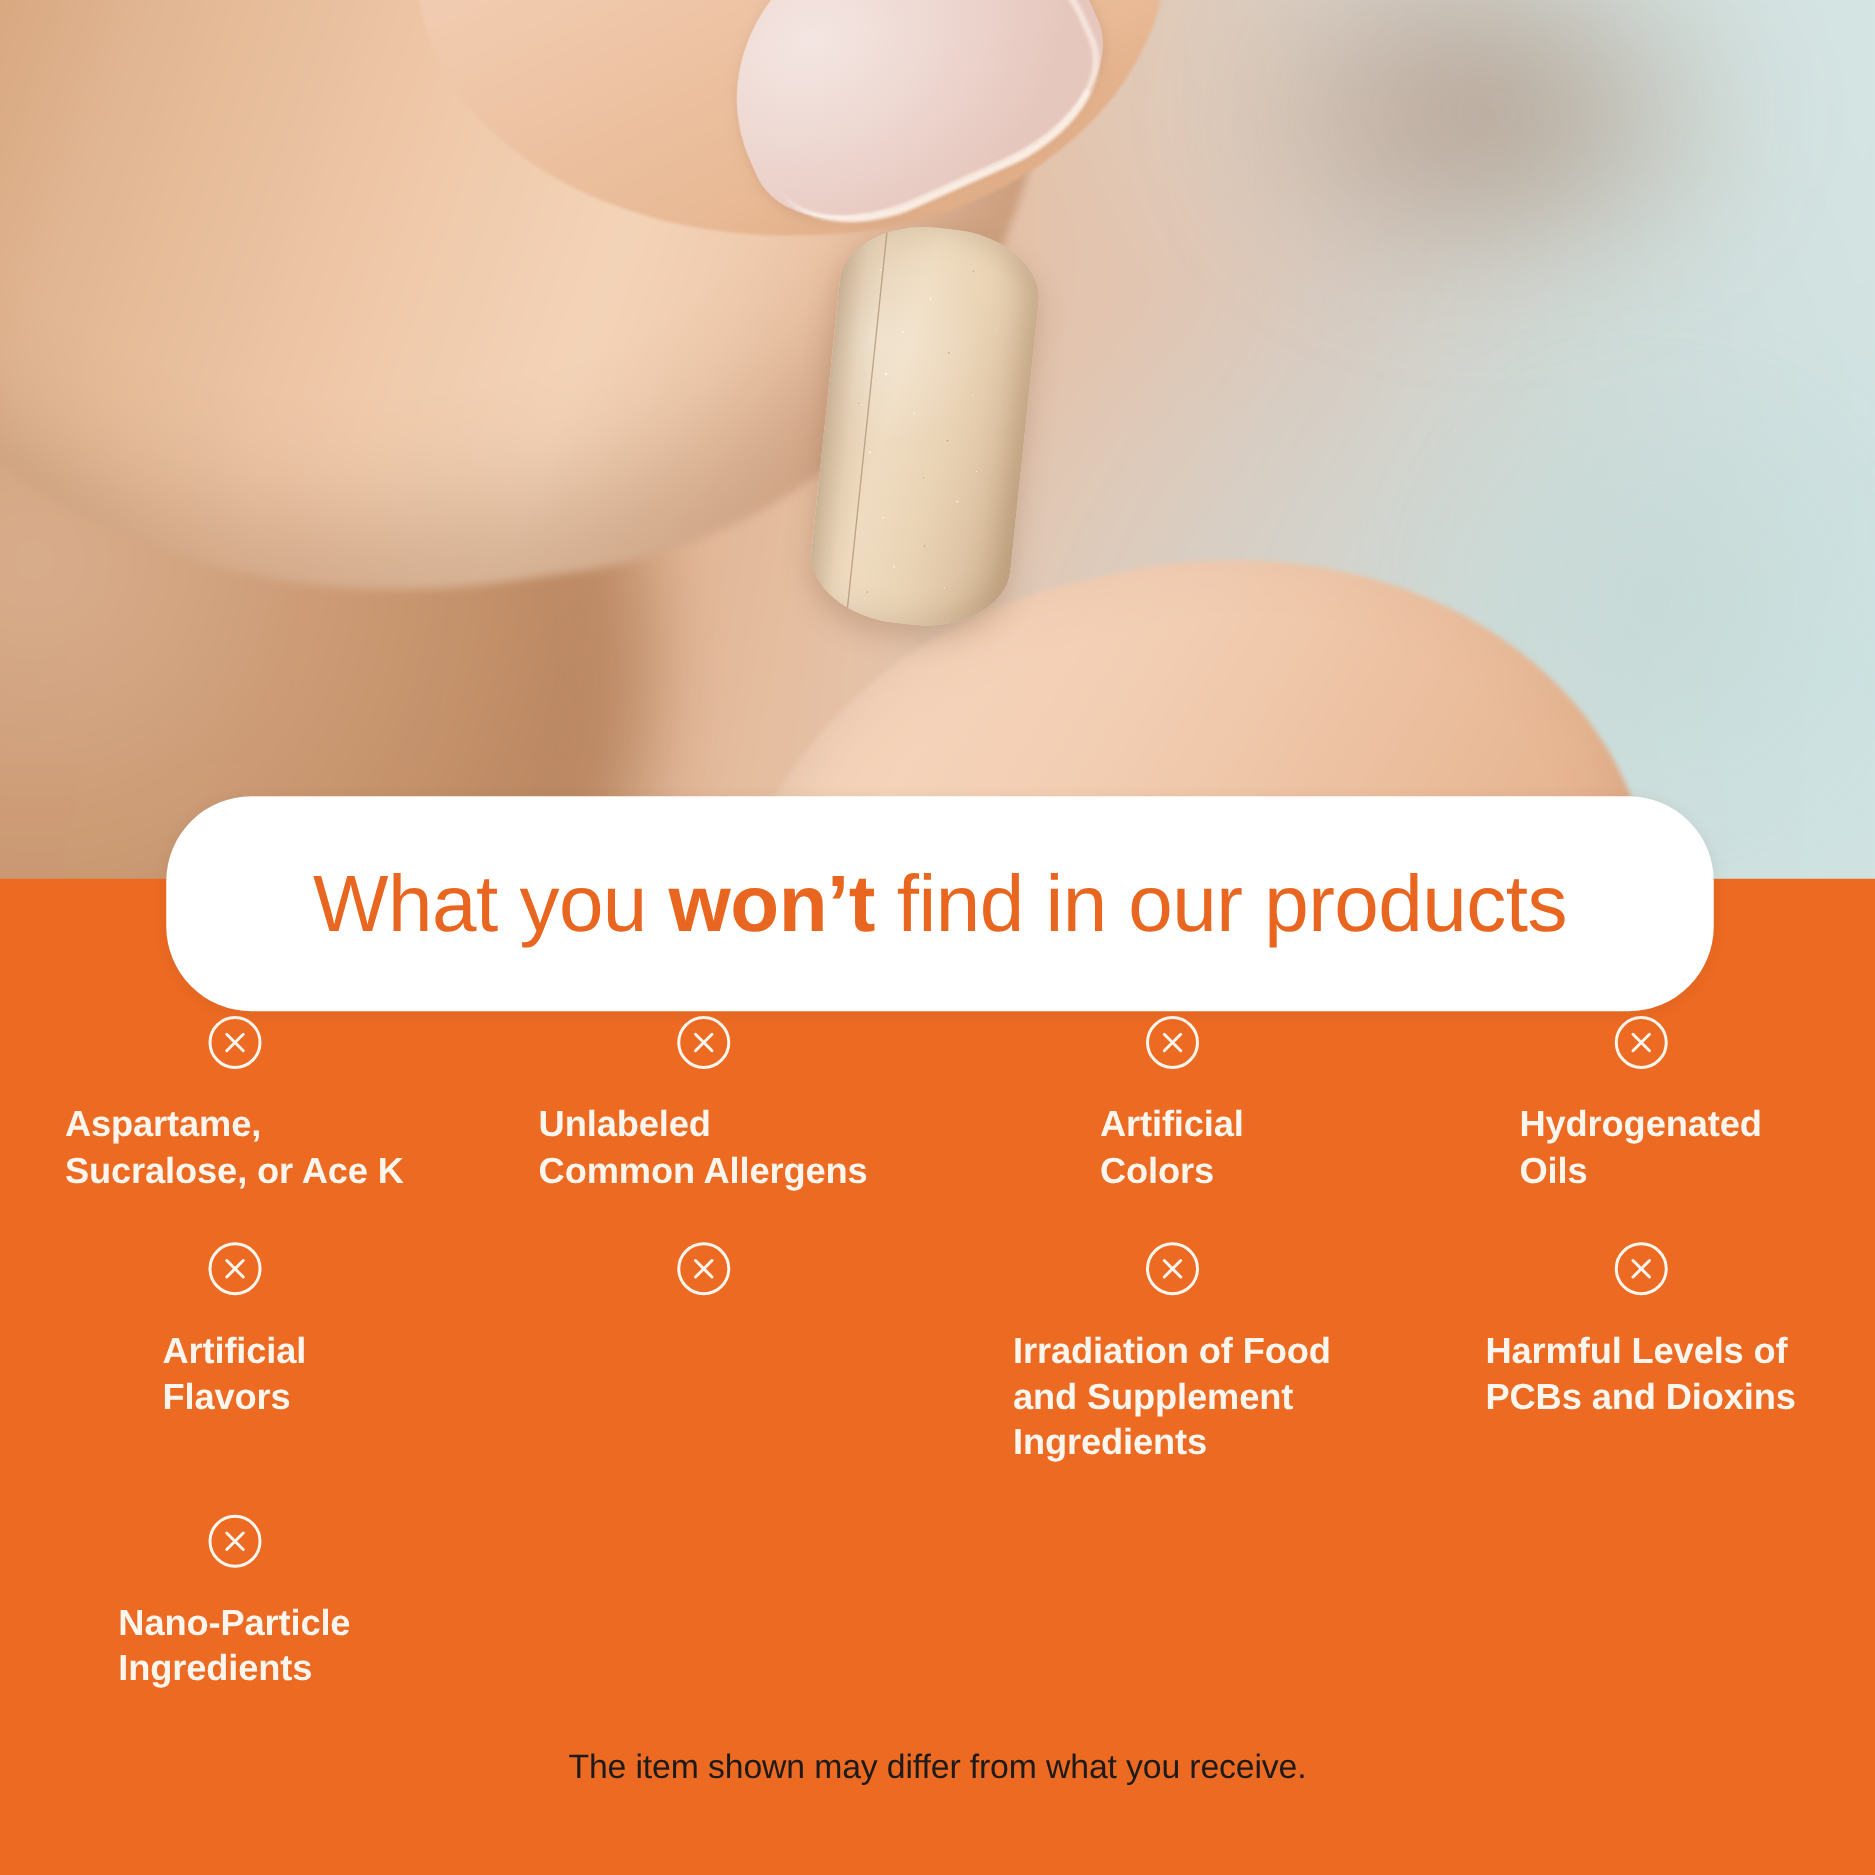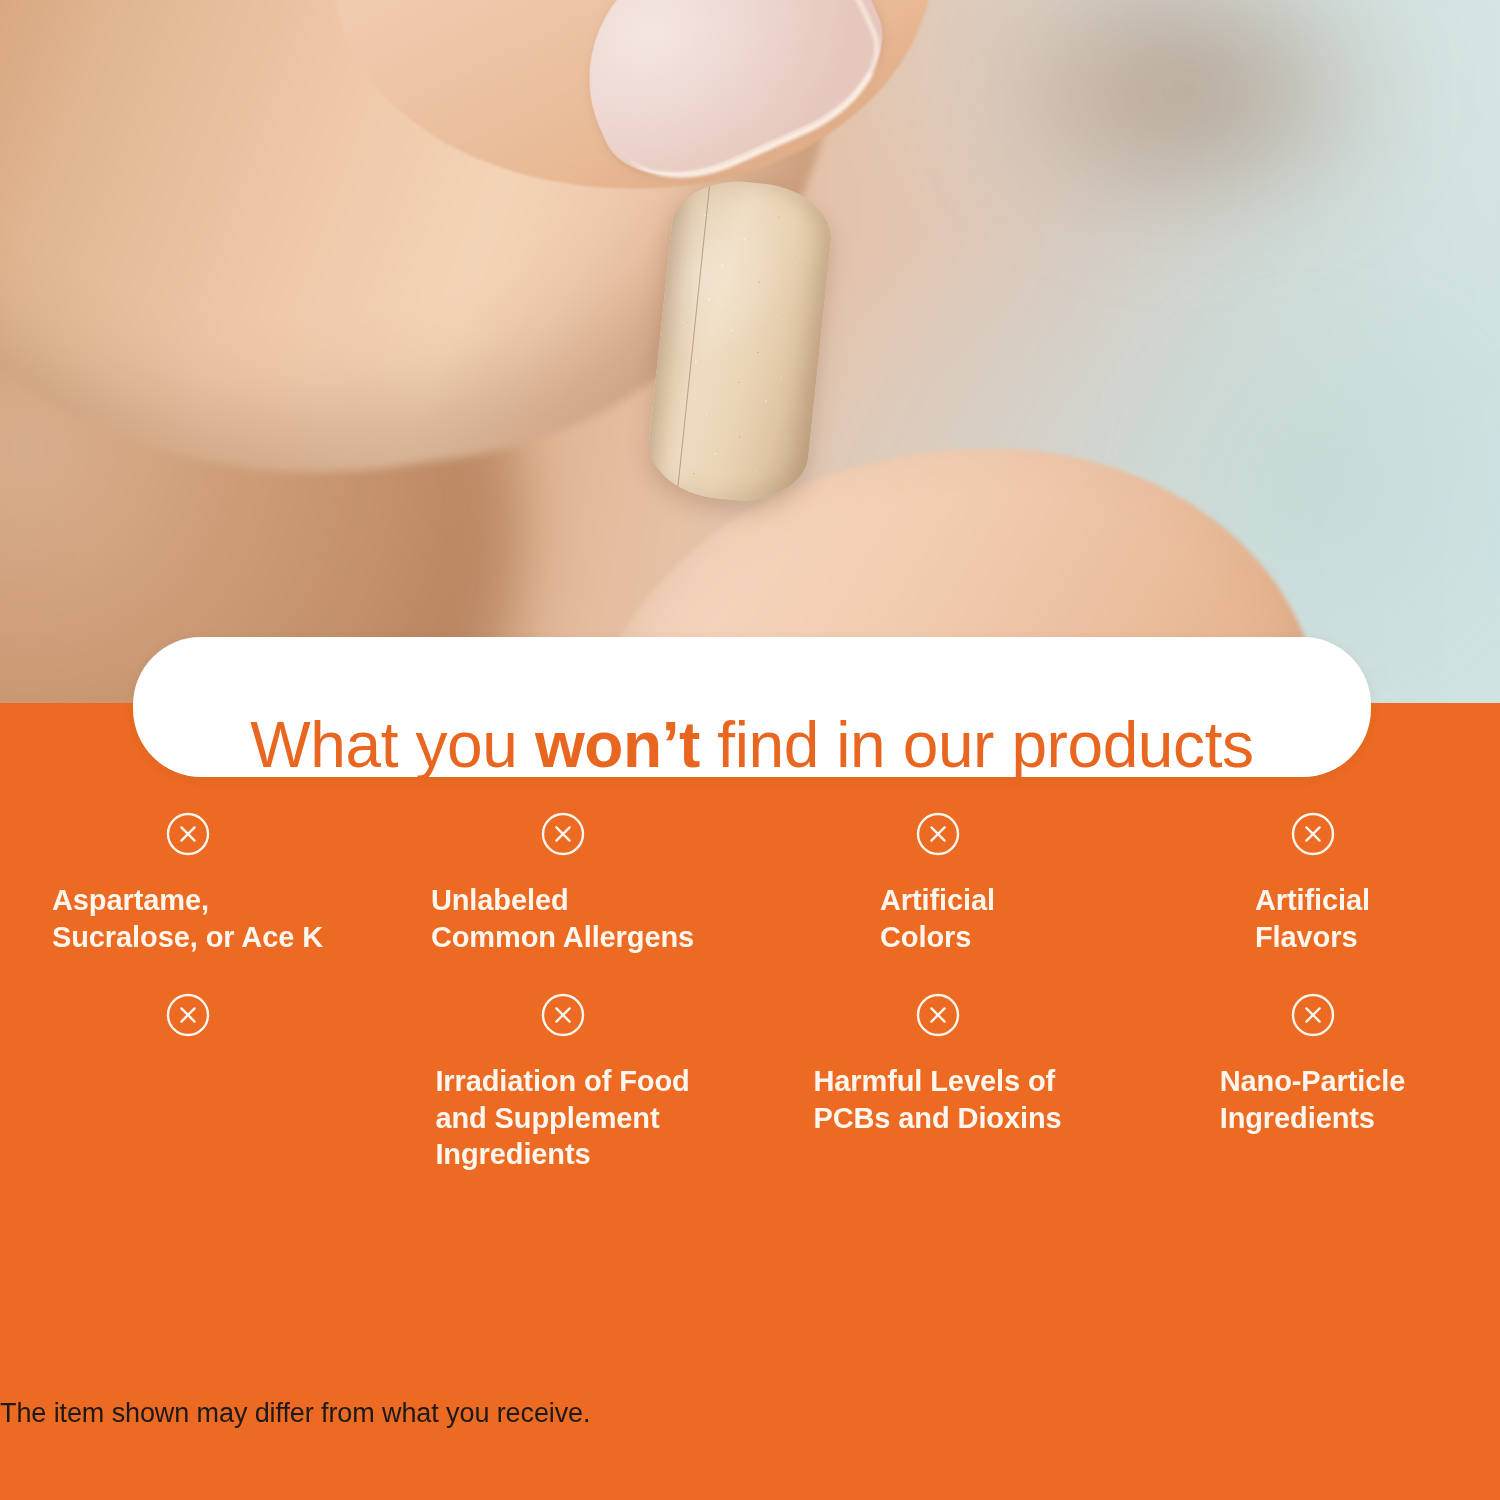--- a/index.html
+++ b/index.html
@@ -178,25 +178,25 @@
     position:absolute;
     left:0; top:703px;
     width:1500px; height:797px;
     background:#EC6A22;
   }
 
   
   .title-card {
     position:absolute;
     left:133px; top:637px;
-    width:1238px; height:140px;
+    width:1238px; height:172px;
     background:#FFFFFF;
     border-radius:68px;
     display:flex;
-    align-items:flex-end;
+    align-items:center;
     justify-content:center;
     box-shadow:0 2px 10px rgba(120,70,40,0.10);
     z-index:5;
   }
   .title-text {
     color:#E8661F;
     font-size:64px;
     letter-spacing:-0.4px;
     line-height:1;
     white-space:nowrap;
@@ -233,20 +233,21 @@
     text-align:left;
     letter-spacing:-0.1px;
     white-space:pre-line;
   }
 
   
   .footer {
     position:absolute;
     left:0; top:1398px;
     width:1500px;
+    text-align:center;
     color:#1C1A1A;
     font-size:27px;
     font-weight:400;
     letter-spacing:-0.1px;
   }
 </style>
 </head>
 <body>
 
 <div class="poster">
@@ -304,20 +305,30 @@
         <div class="cell-label">Artificial
 Colors</div>
       </div>
       <div class="cell">
         <span class="x-icon">
           <svg viewBox="0 0 44 44" xmlns="http://www.w3.org/2000/svg" aria-hidden="true">
             <circle cx="22" cy="22" r="20" fill="none" stroke="#FDF6EE" stroke-width="2.4"></circle>
             <path d="M15.4 15.4 L28.6 28.6 M28.6 15.4 L15.4 28.6" stroke="#FDF6EE" stroke-width="2.4" stroke-linecap="round"></path>
           </svg>
         </span>
+        <div class="cell-label">Hydrogenated
+Oils</div>
+      </div>
+      <div class="cell">
+        <span class="x-icon">
+          <svg viewBox="0 0 44 44" xmlns="http://www.w3.org/2000/svg" aria-hidden="true">
+            <circle cx="22" cy="22" r="20" fill="none" stroke="#FDF6EE" stroke-width="2.4"></circle>
+            <path d="M15.4 15.4 L28.6 28.6 M28.6 15.4 L15.4 28.6" stroke="#FDF6EE" stroke-width="2.4" stroke-linecap="round"></path>
+          </svg>
+        </span>
         <div class="cell-label">Artificial
 Flavors</div>
       </div>
       <div class="cell">
         <span class="x-icon">
           <svg viewBox="0 0 44 44" xmlns="http://www.w3.org/2000/svg" aria-hidden="true">
             <circle cx="22" cy="22" r="20" fill="none" stroke="#FDF6EE" stroke-width="2.4"></circle>
             <path d="M15.4 15.4 L28.6 28.6 M28.6 15.4 L15.4 28.6" stroke="#FDF6EE" stroke-width="2.4" stroke-linecap="round"></path>
           </svg>
         </span>

